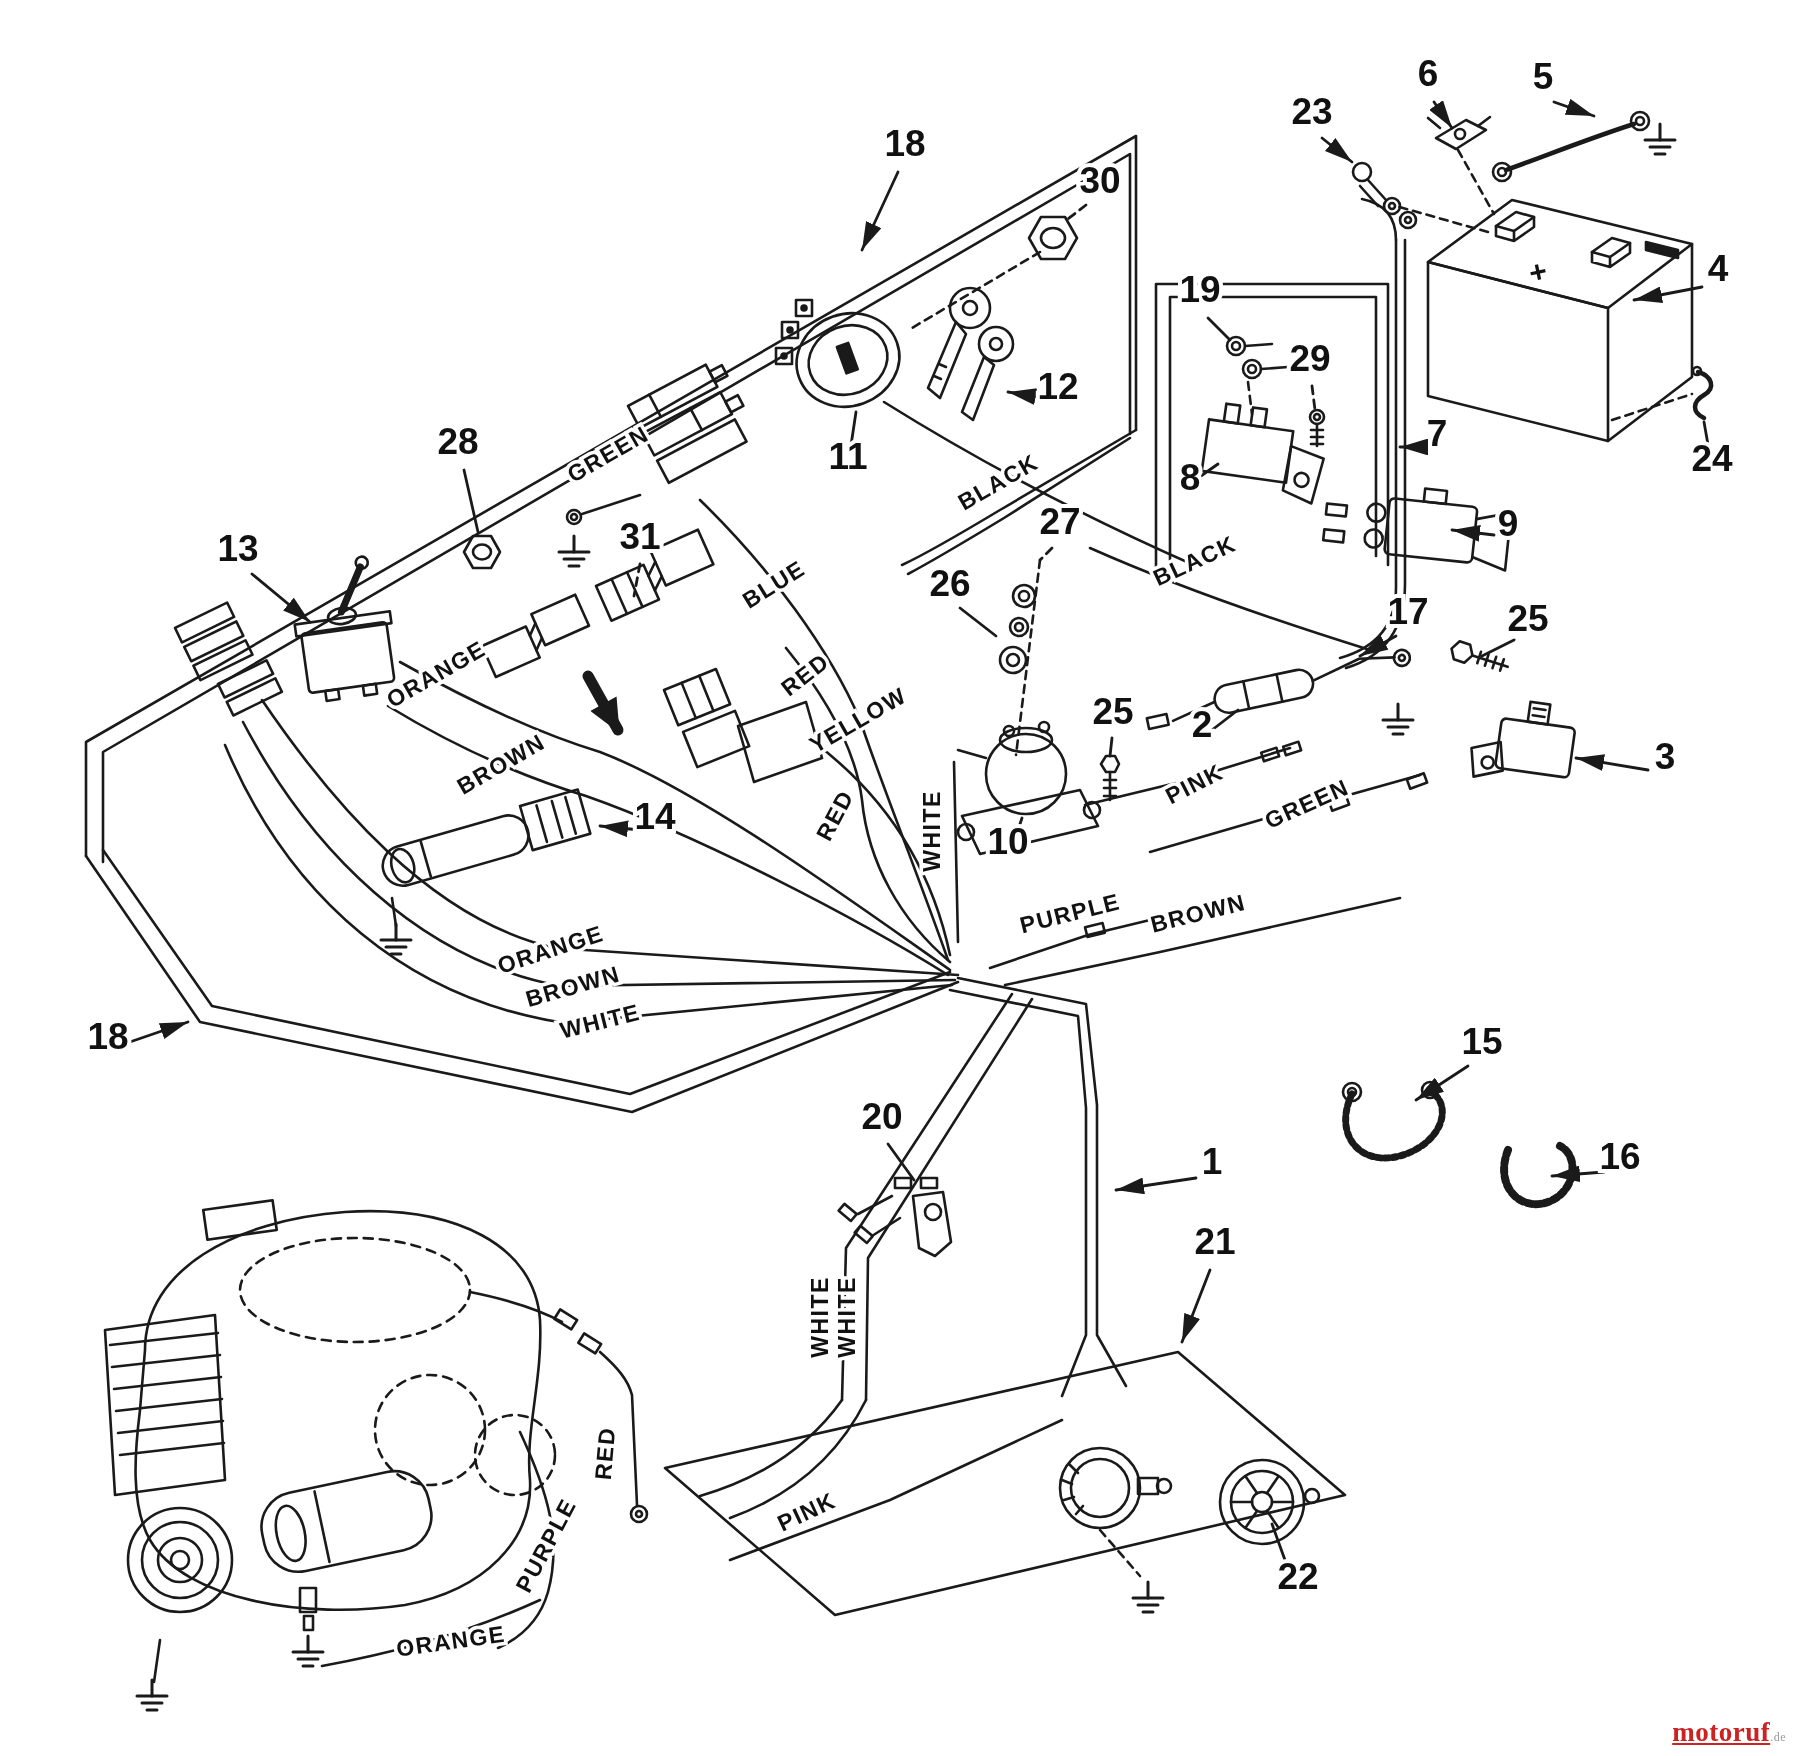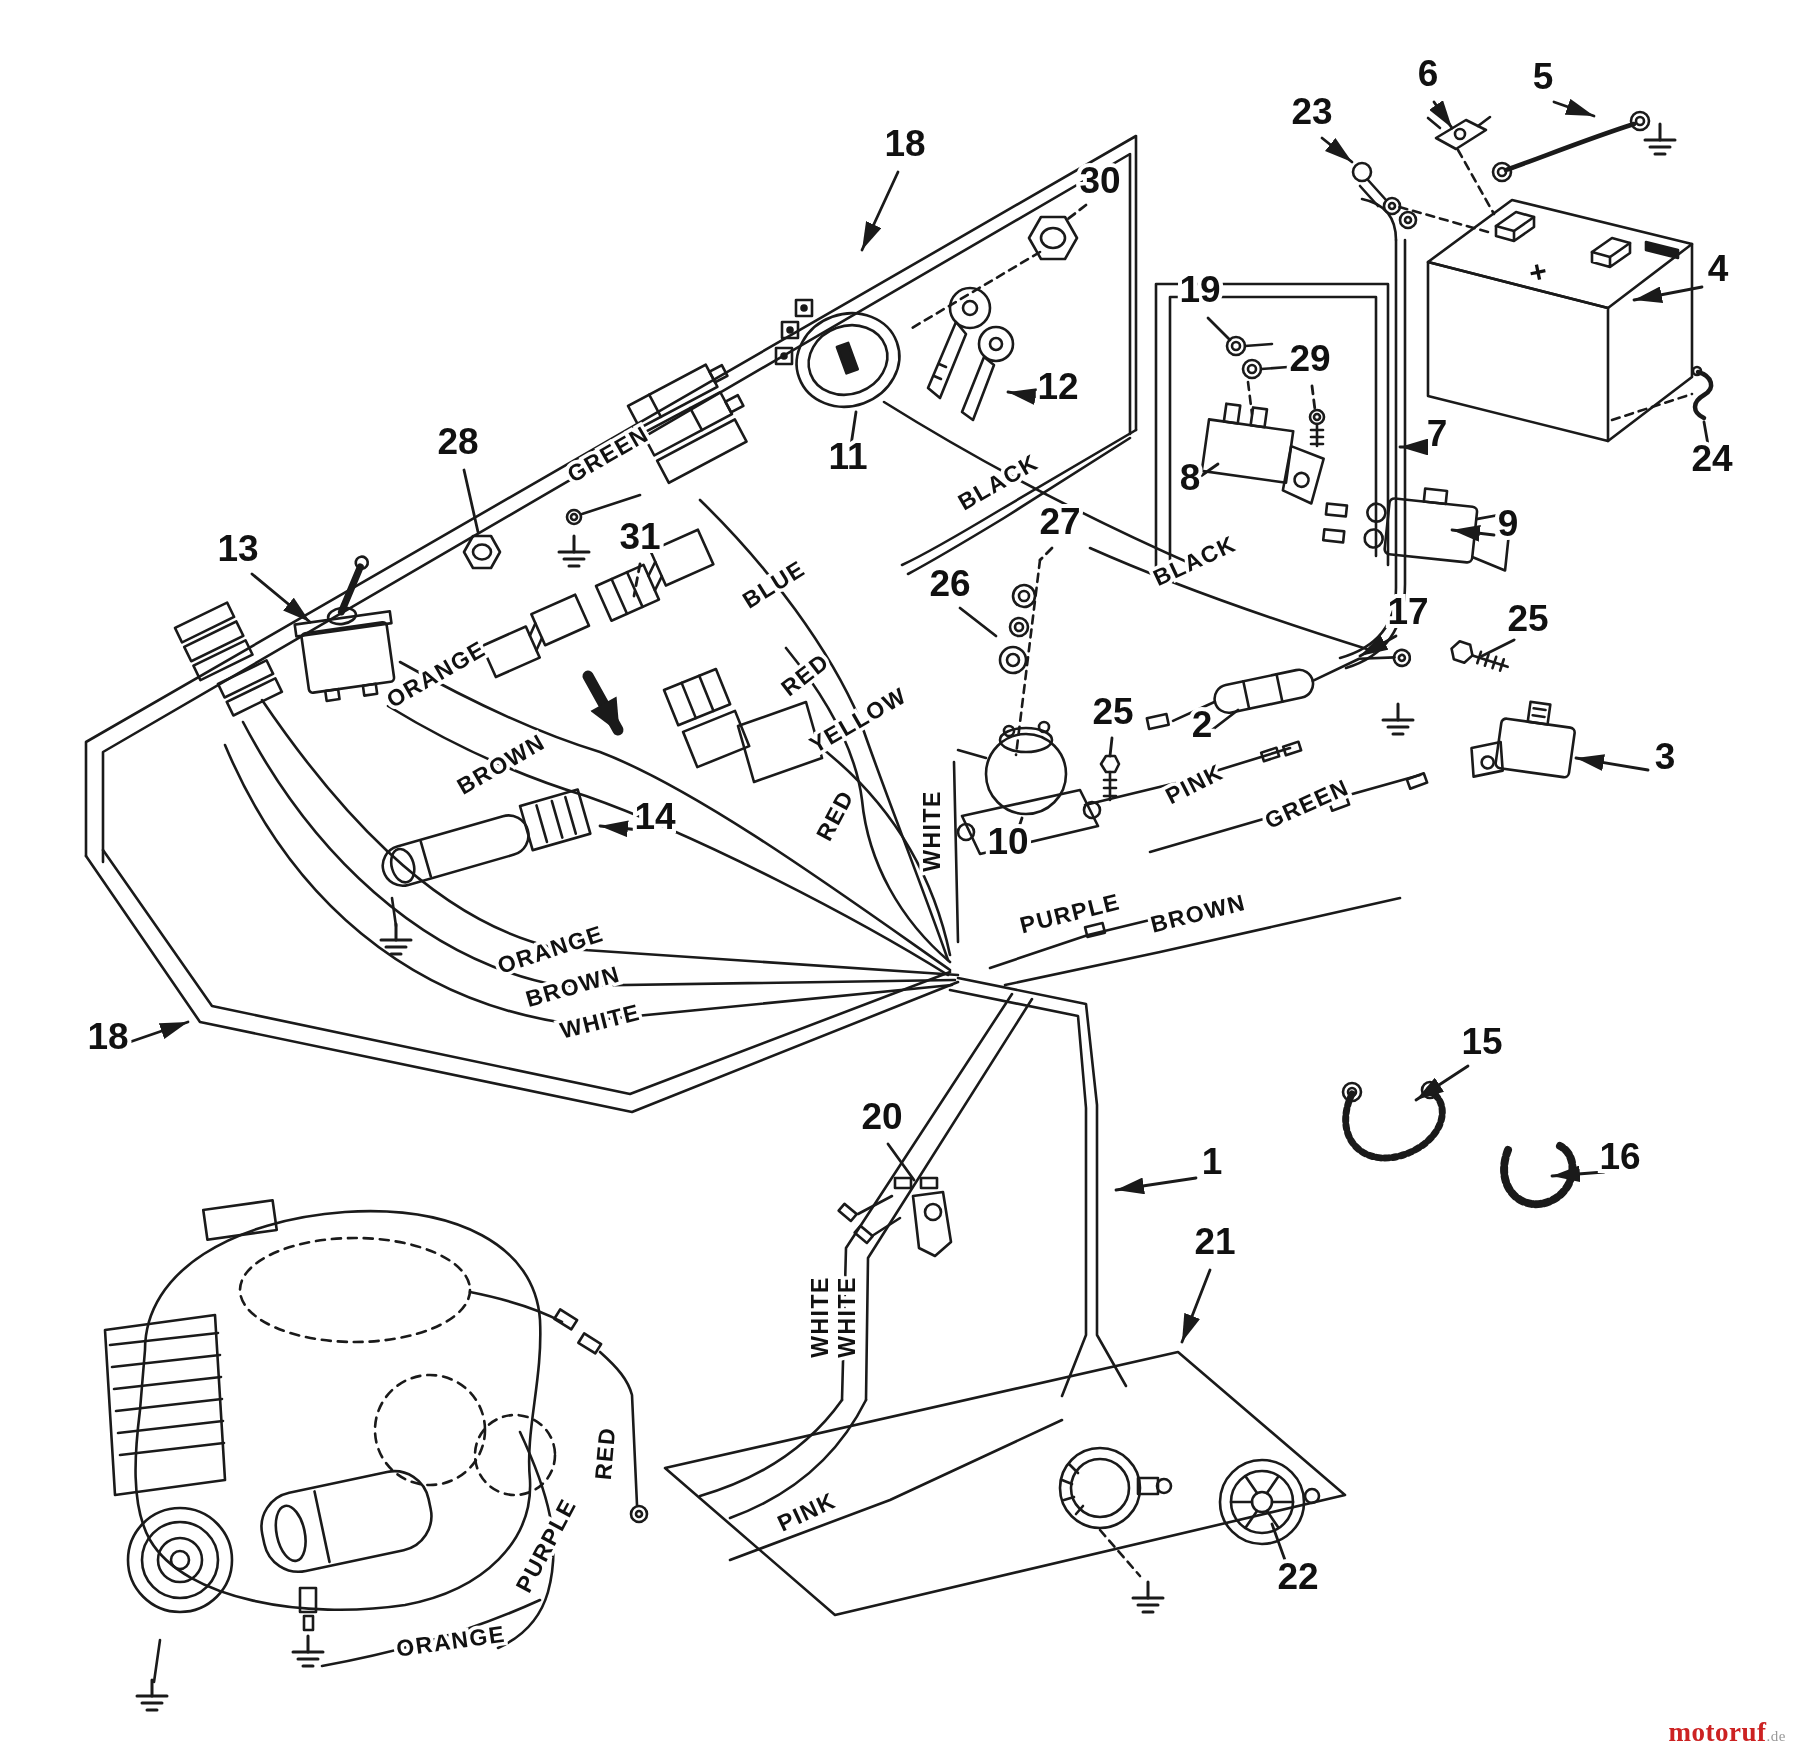--- a/index.html
+++ b/index.html
@@ -2,21 +2,21 @@
 <html><head>
 <meta charset="utf-8">
 <style>
   html,body{margin:0;padding:0;background:#fff;}
   .page{position:relative;width:1800px;height:1756px;background:#ffffff;overflow:hidden;font-family:"Liberation Sans",sans-serif;}
   .page svg{position:absolute;left:0;top:0;}
   .callout{font-family:"Liberation Sans",sans-serif;font-weight:bold;font-size:37px;fill:#111;text-anchor:middle;stroke:#fff;stroke-width:8px;paint-order:stroke;}
   .wire-label{font-family:"Liberation Sans",sans-serif;font-weight:bold;font-size:23px;letter-spacing:1.5px;fill:#111;text-anchor:middle;stroke:#fff;stroke-width:7px;paint-order:stroke;}
   .misc-label{font-family:"Liberation Sans",sans-serif;font-weight:bold;font-size:30px;fill:#111;text-anchor:middle;}
   .watermark{position:absolute;right:14px;bottom:8px;font-family:"Liberation Serif",serif;font-size:27px;font-weight:bold;letter-spacing:.5px;}
-  .watermark .suffix{font-size:15px;color:#999;font-weight:normal;}
+  .watermark .suffix{font-size:12px;color:#999;font-weight:normal;}
 </style>
 </head>
 <body>
 
 <div class="page">
 <svg width="1800" height="1756" viewBox="0 0 1800 1756">
   <defs>
     <marker id="arr" viewBox="0 0 10 6" markerWidth="10" markerHeight="6" refX="10" refY="3" orient="auto">
       <path d="M0,0 L10,3 L0,6 Z" fill="#1a1a1a"></path>
     </marker>
@@ -509,15 +509,15 @@
         <text x="810" y="1519" transform="rotate(-25 810 1519)" class="wire-label">PINK</text>
         <text x="553" y="1549" transform="rotate(-62 553 1549)" class="wire-label">PURPLE</text>
         <text x="452" y="1649" transform="rotate(-8 452 1649)" class="wire-label">ORANGE</text>
       </g>
   <g id="misc-label-layer">
         <text x="1540" y="282" transform="rotate(-12 1540 282)" class="misc-label">+</text>
       </g>
 </svg>
 
 <div class="watermark">
-  <span style="color: rgb(204, 34, 34);">motoruf</span><span class="suffix">.de</span>
+  <span style="color: rgb(204, 34, 34); text-decoration: underline;">motoruf</span><span class="suffix">.de</span>
 </div>
 </div>
 
 </body></html>

